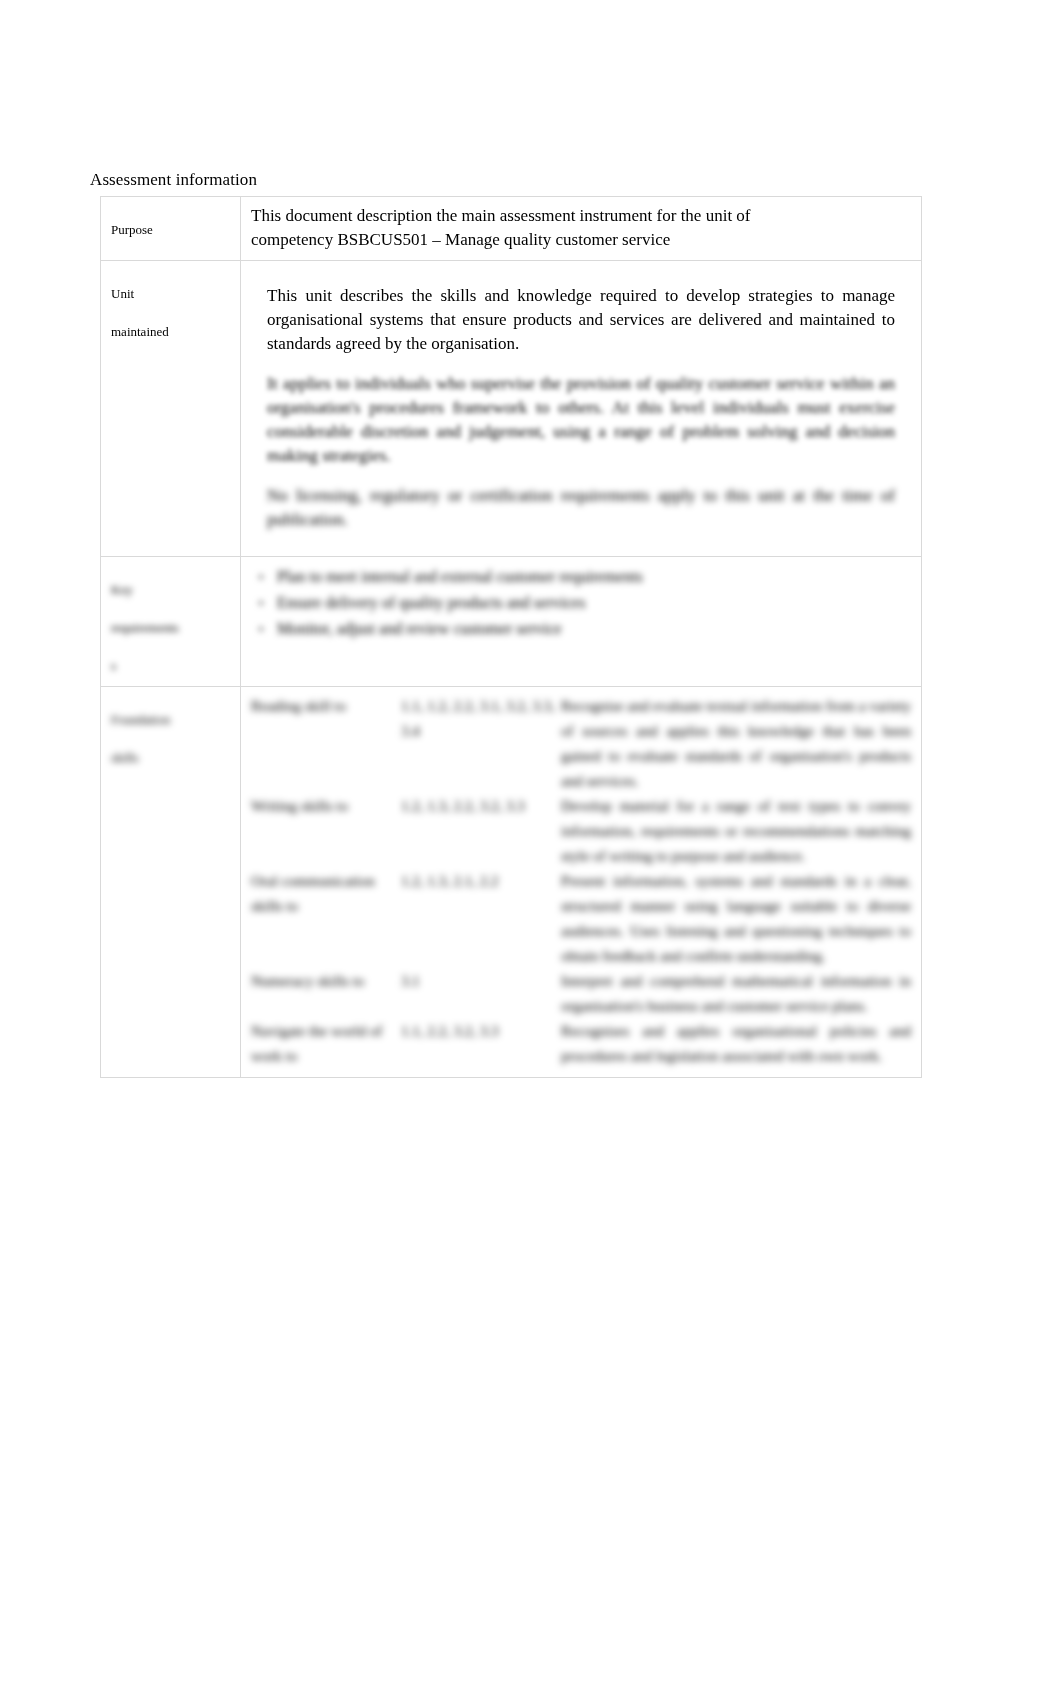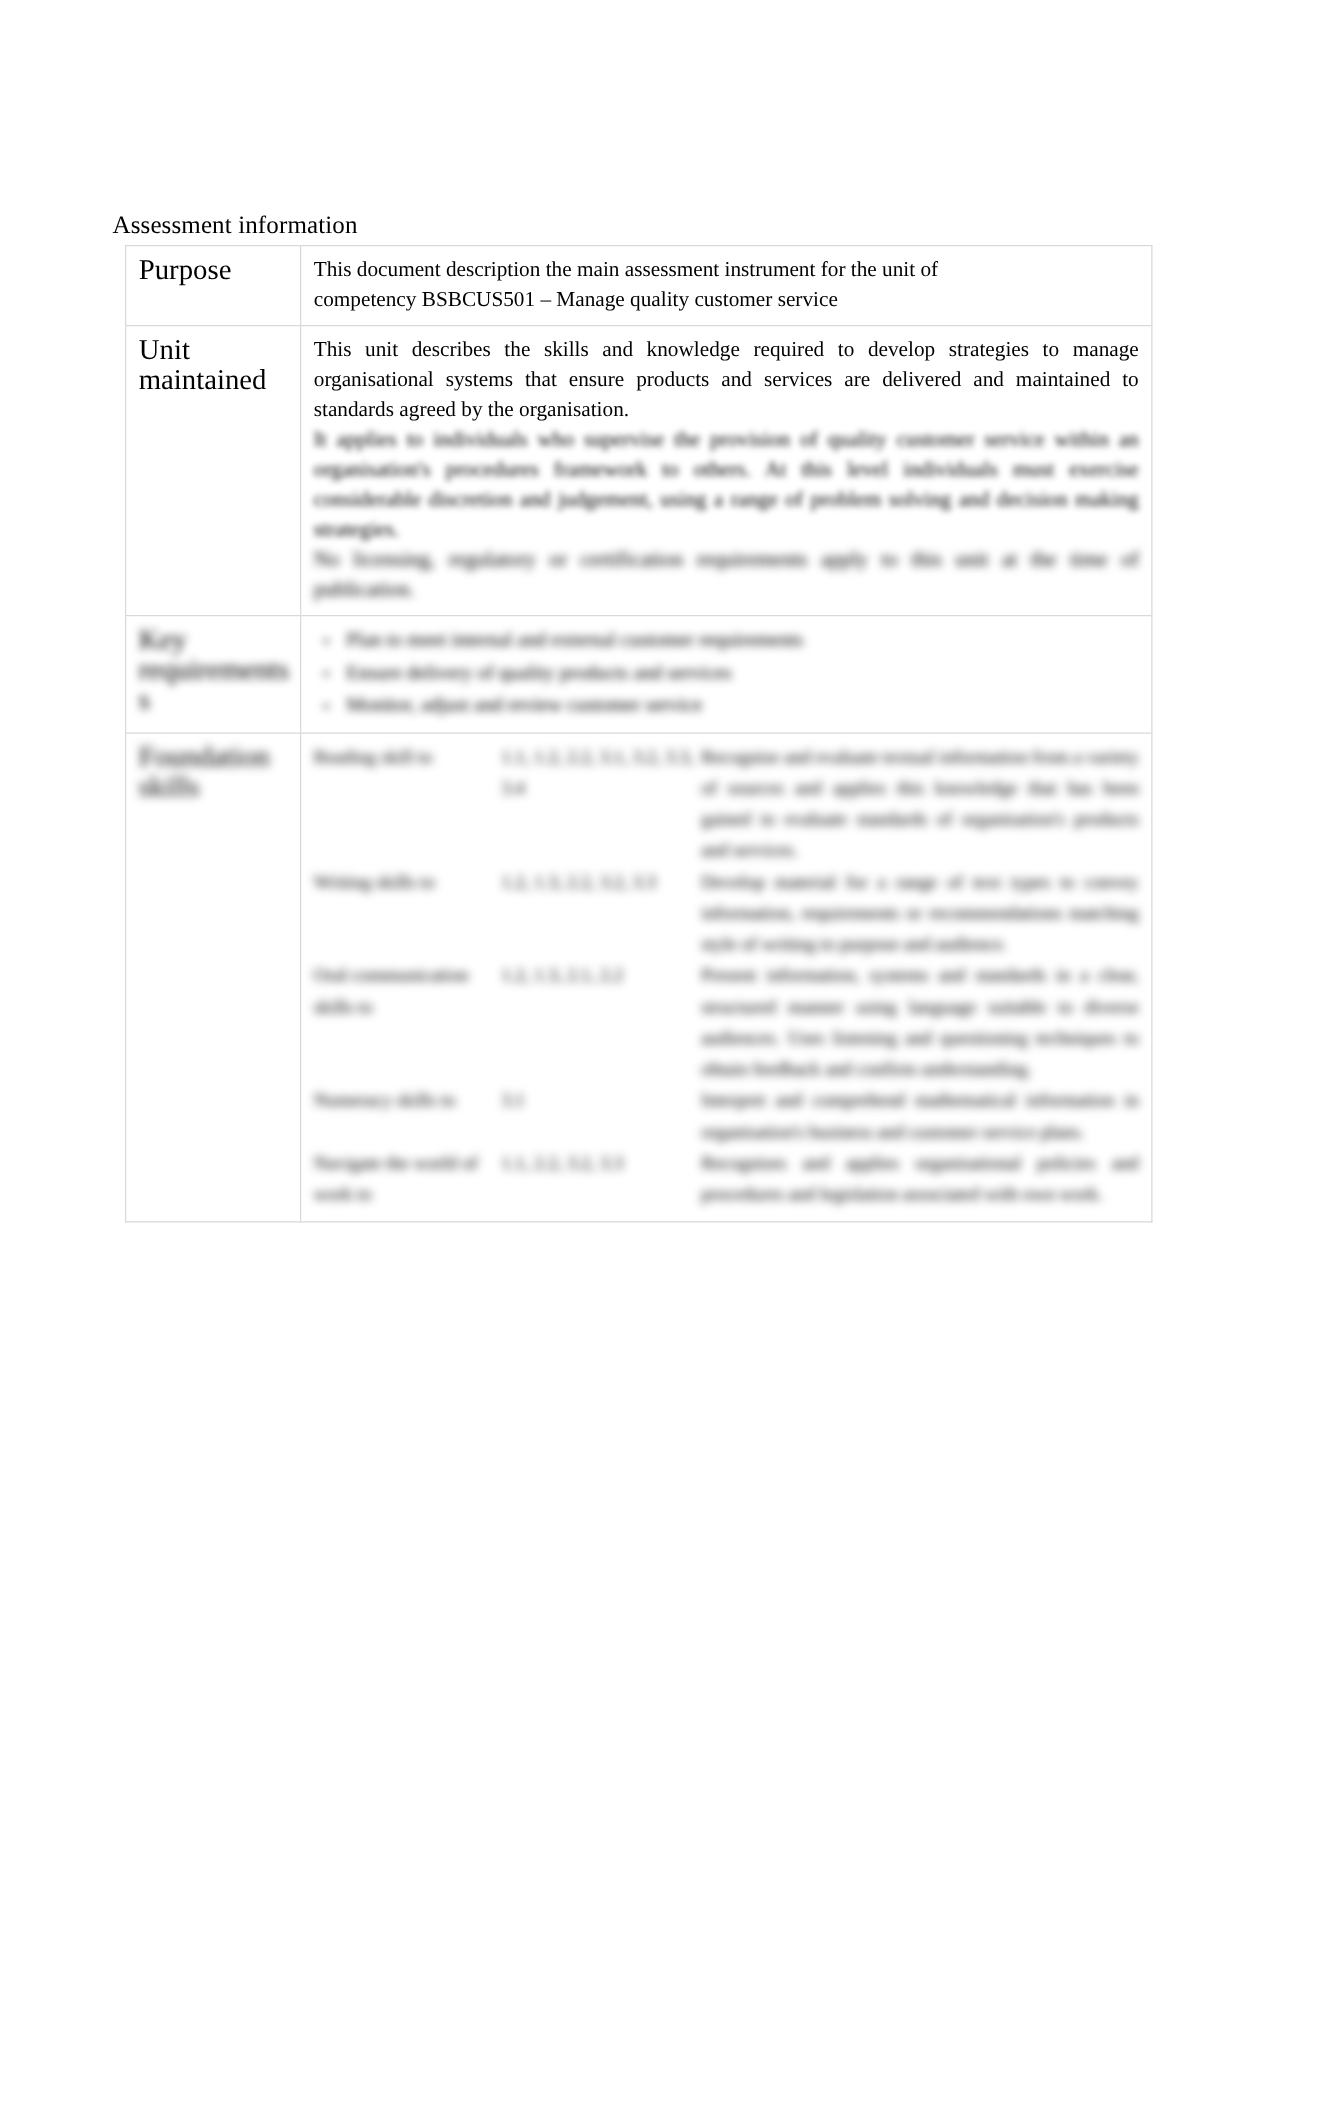--- a/index.html
+++ b/index.html
@@ -5,39 +5,39 @@
   html,body{margin:0;padding:0;}
   body{
     width:1062px;height:1691px;background:#ffffff;
     font-family:"Liberation Serif","DejaVu Serif",serif;
     color:#000;overflow:hidden;position:relative;
   }
   .page{position:absolute;inset:0;background:#fff;}
 
   .doc-title{
     position:absolute;left:90px;top:168px;
-    font-size:20px;line-height:24px;color:#000;
+    font-size:17px;line-height:24px;color:#000;
     letter-spacing:.1px;white-space:nowrap;
   }
 
   
   .tbl{
     position:absolute;left:100px;top:196px;width:822px;
     border-collapse:collapse;table-layout:fixed;
   }
   .tbl td{
     border:1px solid #d9d9d9;
     vertical-align:top;
     padding:7px 10px 8px 10px;
     font-size:17px;line-height:24px;
   }
   .col-label{width:140px;}
   .col-body{width:auto;}
 
-  .lbl{font-size:23px;line-height:24px;}
+  .lbl{font-size:13px;line-height:24px;margin-top:14px;}
   .body-just{text-align:justify;text-justify:inter-word;}
   .body-left{text-align:left;}
 
   
   .inner{width:100%;border-collapse:collapse;table-layout:fixed;}
   .inner td{
     border:1px solid #dcdcdc;vertical-align:top;
     padding:6px 8px;font-size:15px;line-height:25px;
   }
   .ic1{width:150px;}
@@ -49,21 +49,21 @@
   .bullets{margin:0;padding:0;list-style:none;}
   .bullets li{
     font-size:16px;line-height:26px;
     padding-left:26px;position:relative;
   }
   .bullets li:before{
     content:"";position:absolute;left:8px;top:11px;
     width:4px;height:4px;background:#555;border-radius:50%;
   }
 
-  .pcs{margin:0;}
+  .pcs{margin:16px;}
   .b2{filter:blur(2.6px);}
   .b3{filter:blur(3.4px);}
   .b4{filter:blur(3.8px);}
 </style>
 </head>
 <body>
 
 <div class="page">
 
   <div class="doc-title">Assessment information</div>

